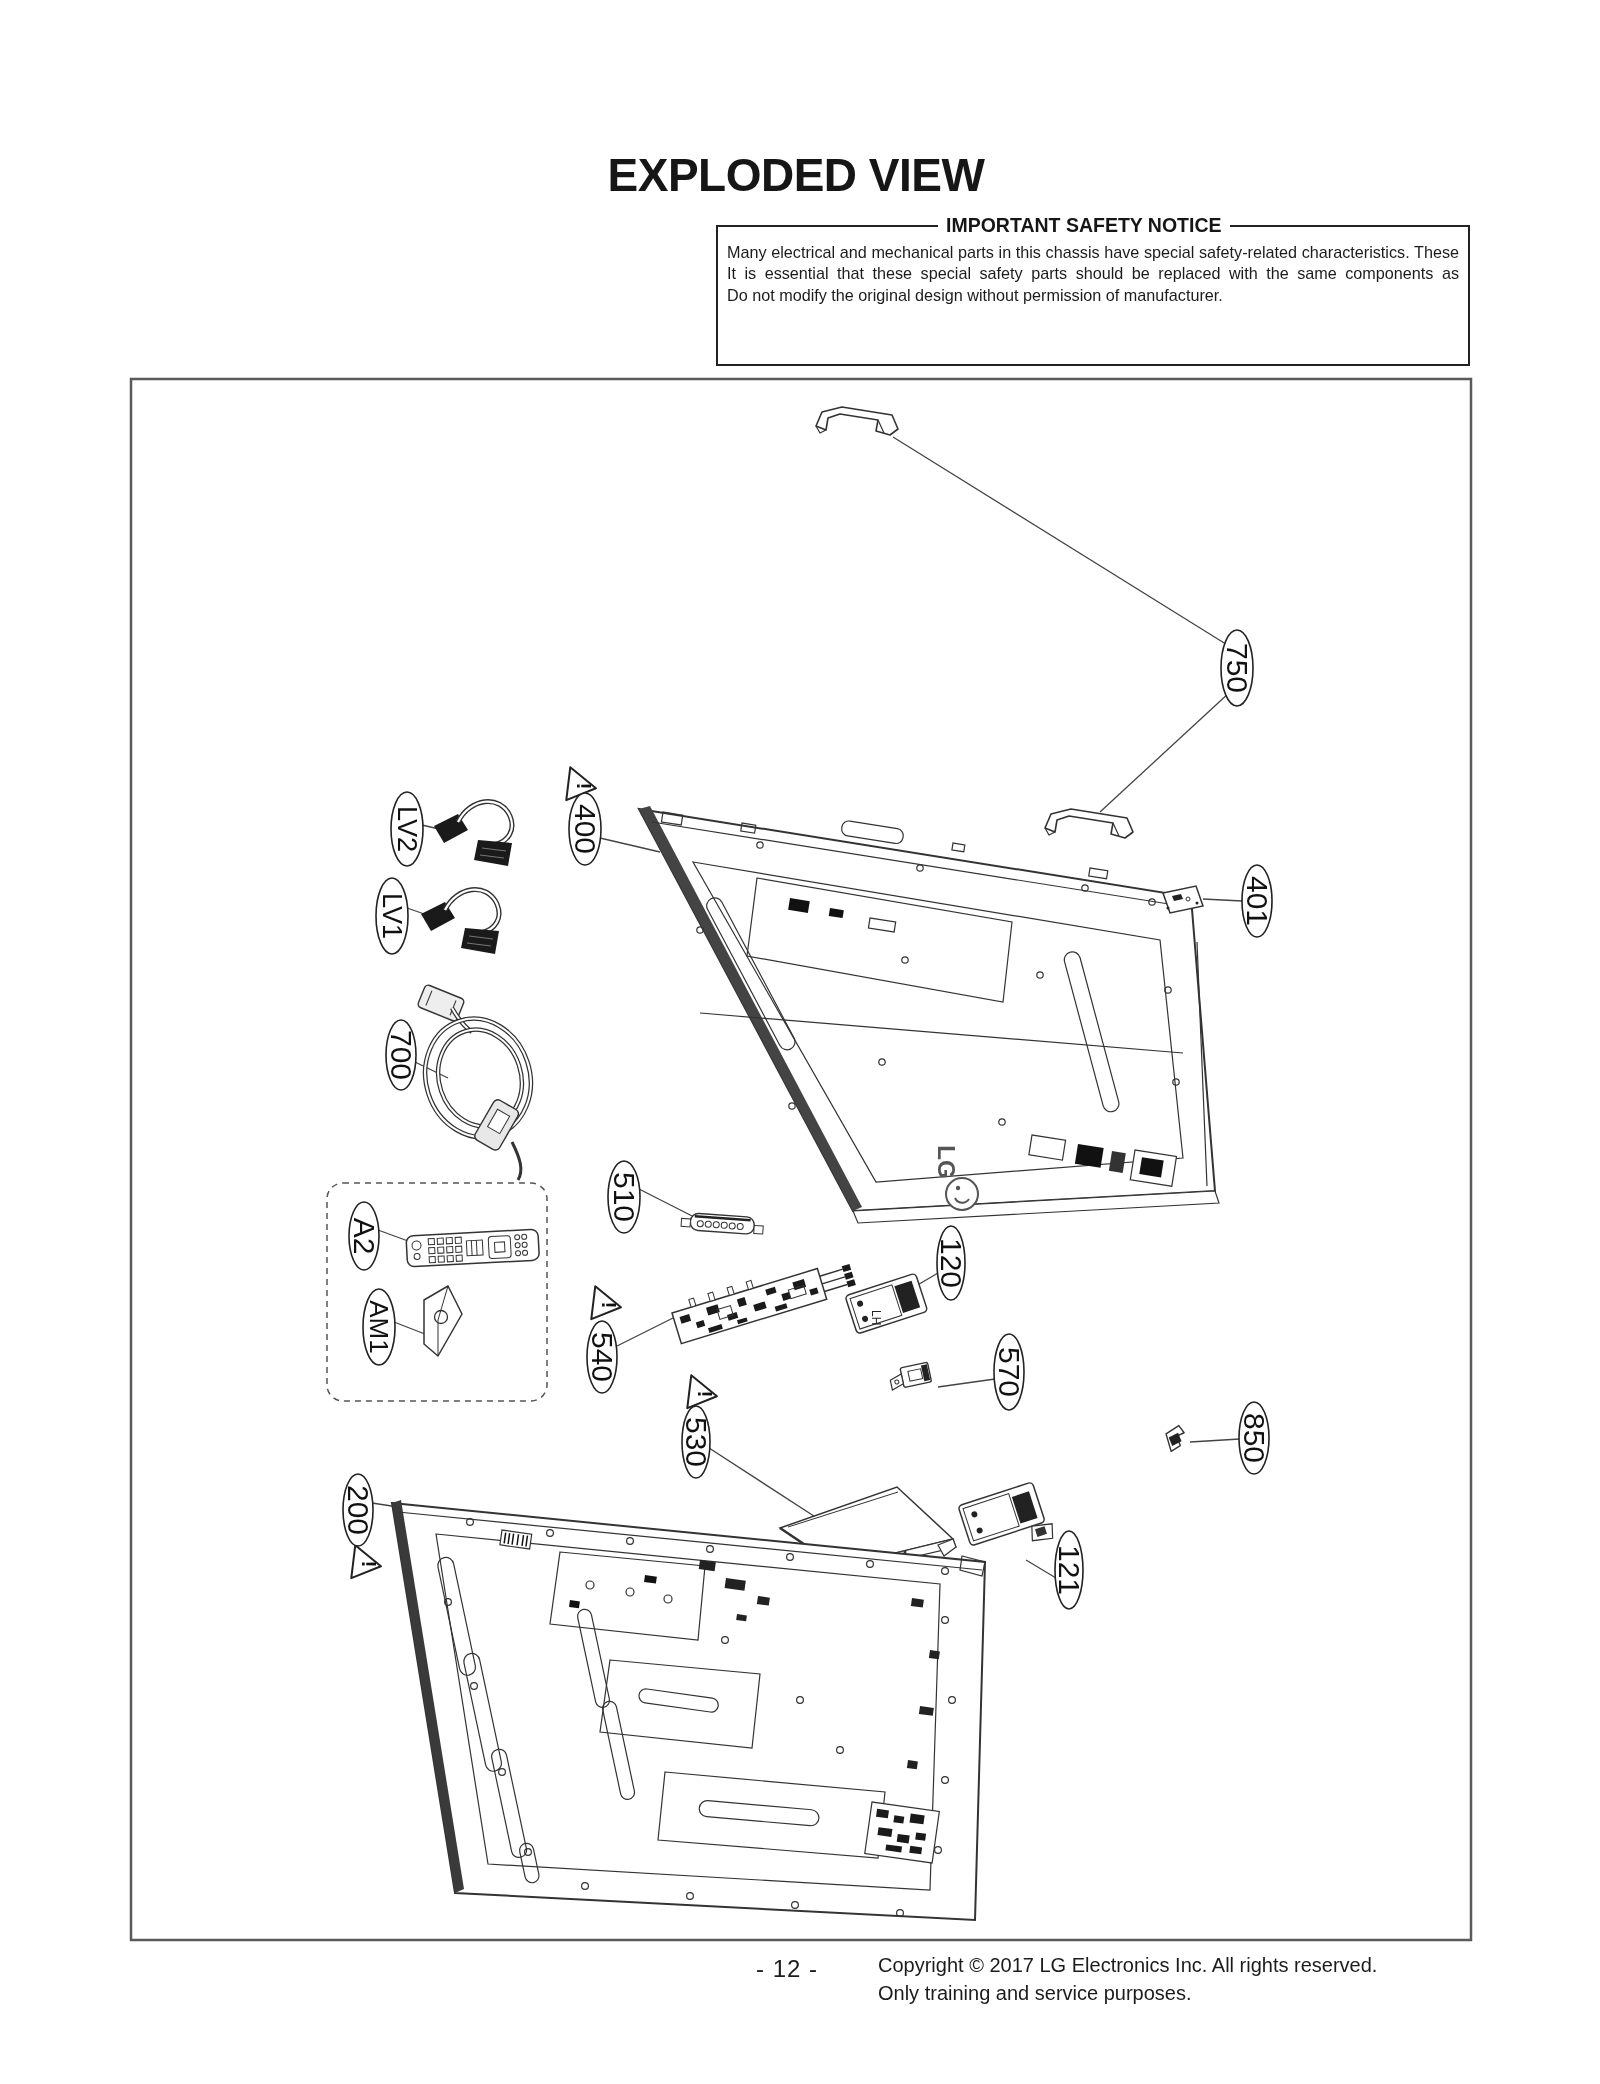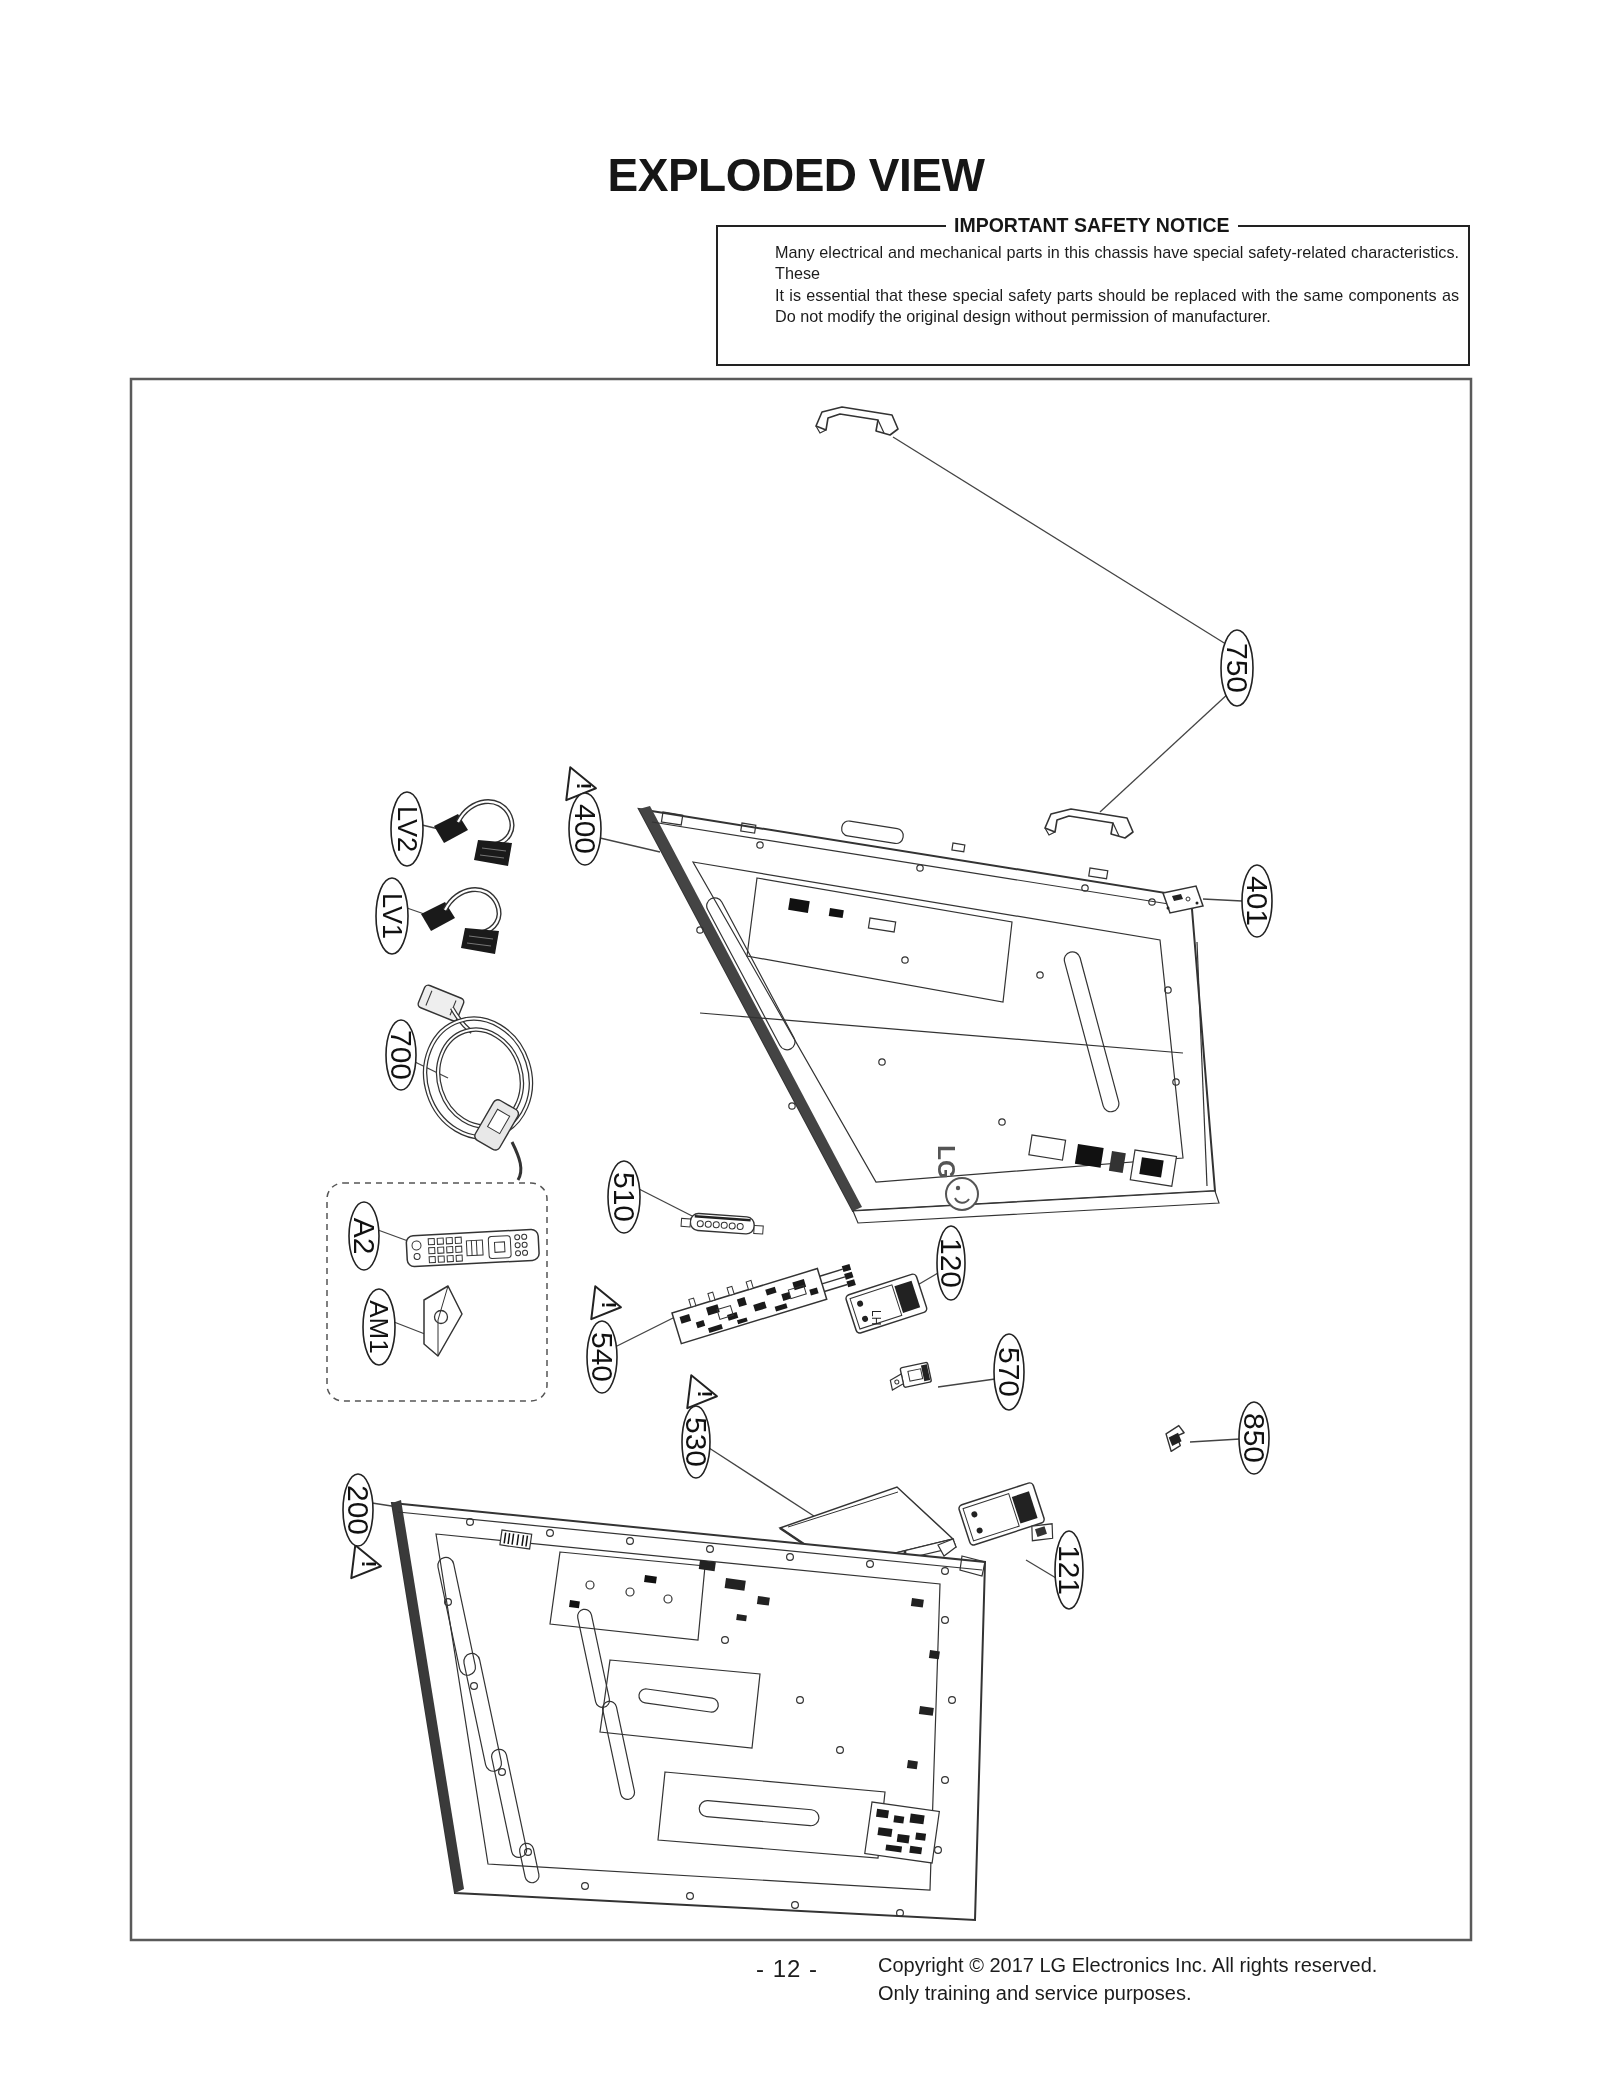--- a/index.html
+++ b/index.html
@@ -3,23 +3,23 @@
 <meta charset="utf-8">
 <style>
   html,body{margin:0;padding:0;background:#fff;}
   .page{position:relative;width:1600px;height:2084px;background:#fff;overflow:hidden;
         font-family:"Liberation Sans", sans-serif;color:#111;}
   .doc-title{position:absolute;top:148px;left:0;right:8px;margin:0;text-align:center;
              font-size:46px;font-weight:bold;letter-spacing:-0.5px;color:#161616;}
   .notice-box{position:absolute;left:716px;top:225px;width:754px;height:141px;
               border:2px solid #222;box-sizing:border-box;}
   .notice-title{position:absolute;top:-13px;left:220px;background:#fff;padding:0 8px;
-                font-size:19.5px;font-weight:bold;white-space:nowrap;color:#161616;margin-left:8px;}
+                font-size:19.5px;font-weight:bold;white-space:nowrap;color:#161616;}
   .notice-body{padding:15px 9px 0 9px;font-size:16.2px;line-height:21.3px;color:#1c1c1c;}
-  .nline{white-space:nowrap;margin-left:48px;}
+  .nline{white-space:nowrap;}
   .jl{white-space:normal;text-align:justify;text-align-last:justify;}
   .diagram-svg{position:absolute;left:0;top:0;}
   .page-number{position:absolute;left:756px;top:1955px;font-size:24px;color:#1c1c1c;letter-spacing:1px;}
   .copyright{position:absolute;left:878px;top:1952px;font-size:20px;line-height:27.5px;color:#1c1c1c;}
   text{font-family:"Liberation Sans", sans-serif;}
 </style>
 </head>
 <body>
 
 <div class="page">

